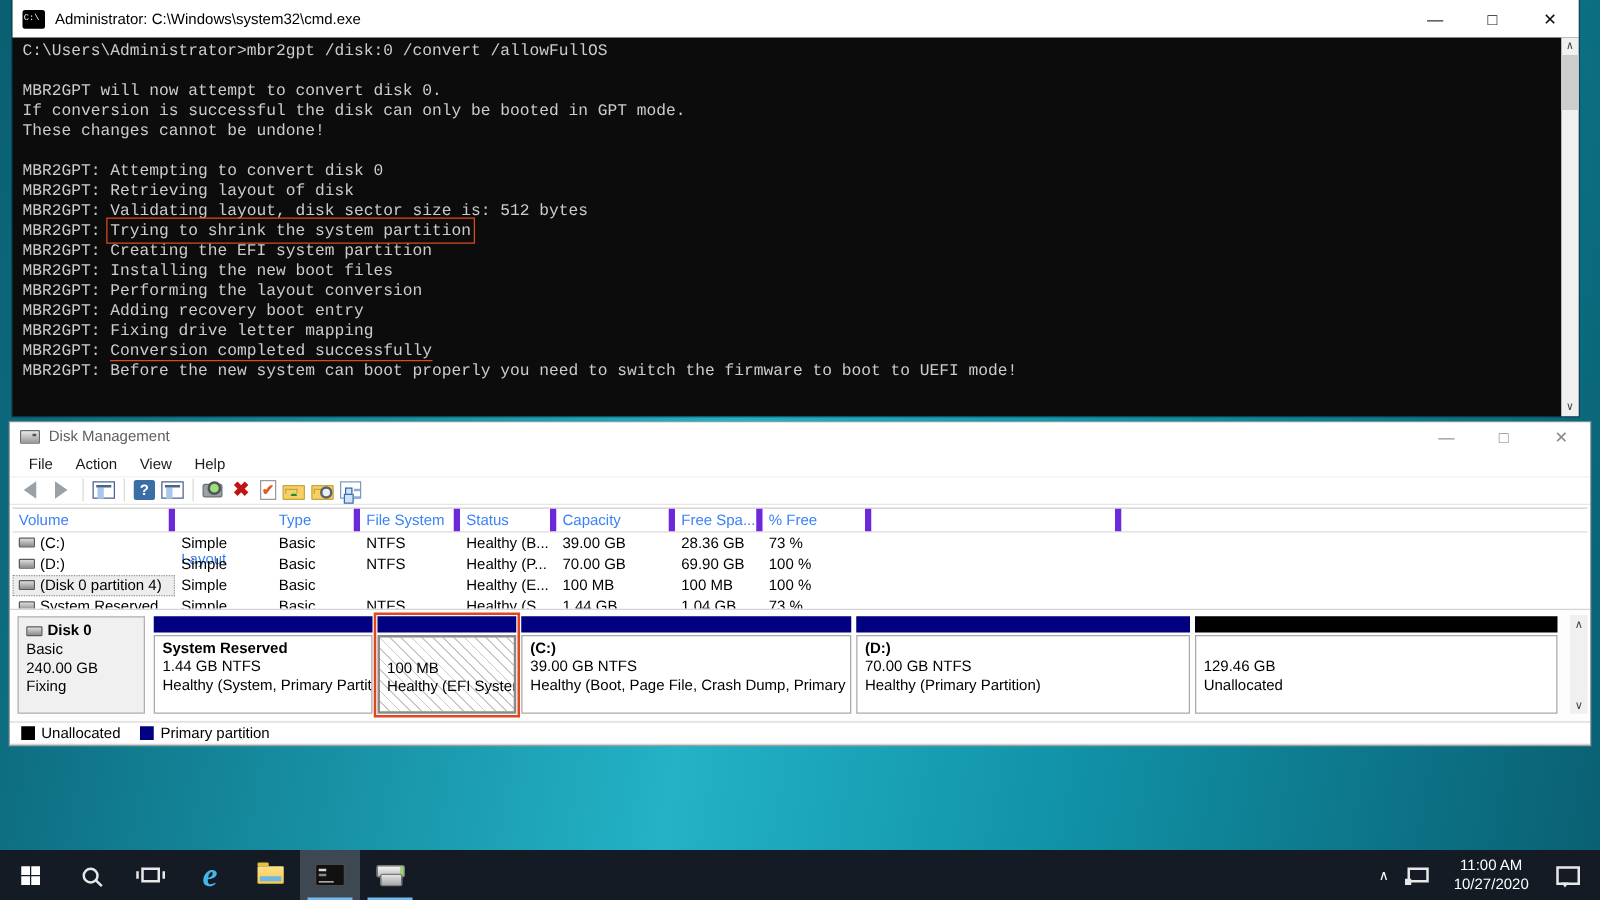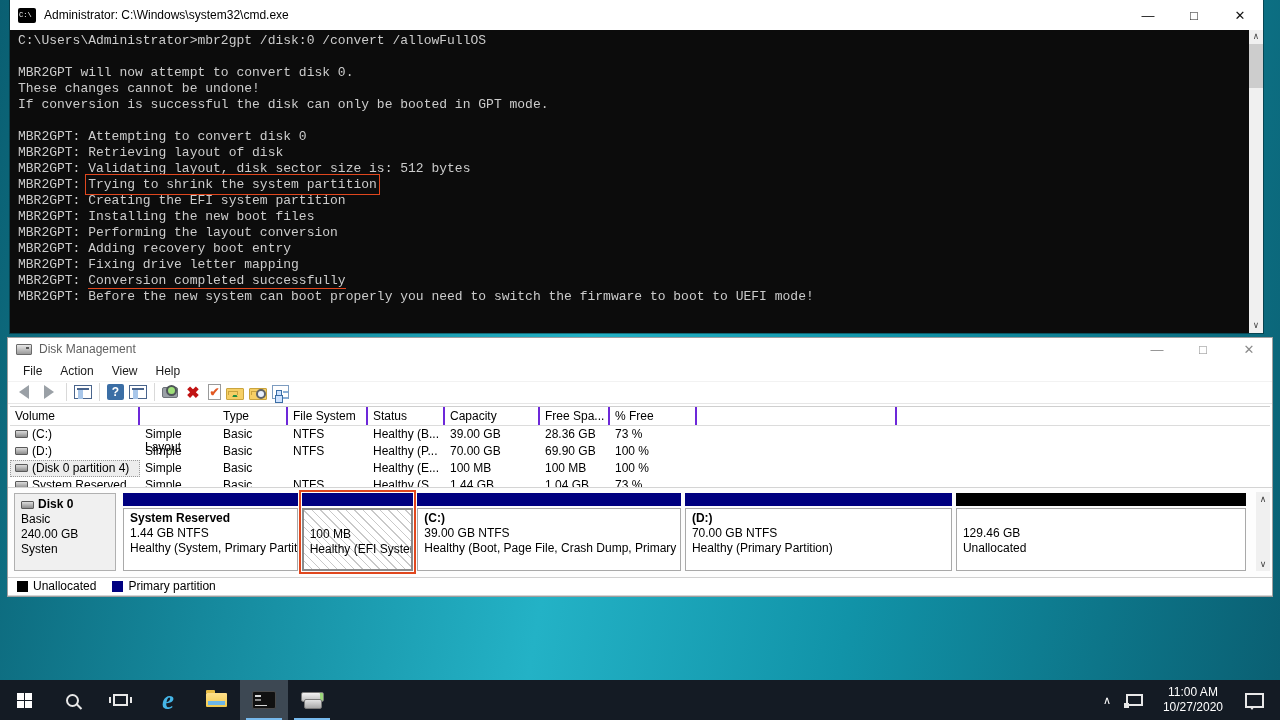--- a/index.html
+++ b/index.html
@@ -56,21 +56,21 @@
   .t-folder::before { content:""; position:absolute; left:1px; top:2px; width:8px; height:3px; background:#f6cf65; border:1px solid #caa43e; border-bottom:none; }
   .t-folderup { color:#1e8e3e; font-size:9px; }
   .t-folderfind::after { content:""; position:absolute; right:0; bottom:0; width:6px; height:6px; border:2px solid #5f6368; border-radius:50%; background:#e8f0fe; }
   .t-checklist { width:17px; height:14px; background:#fff; border:1px solid #7d9cc0; }
   .t-checklist::before { content:""; position:absolute; left:3px; top:4px; width:4px; height:4px; border:1px solid #3b6ea5; background:#cfe3ff; box-shadow:0 6px 0 0 #cfe3ff, 0 6px 0 1px #3b6ea5; }
   .t-checklist::after { content:""; position:absolute; left:10px; top:5px; width:5px; height:2px; background:#8ab0d8; box-shadow:0 6px 0 0 #8ab0d8; }
 
   
   .dm-table { height:102px; overflow:hidden; background:#fff; padding:2px 2px 0 2px; font-size:12px; }
   .vt-head { display:flex; height:20px; border-top:1px solid #cfcfcf; border-bottom:1px solid #dcdcdc; }
-  .vt-hcell { display:flex; align-items:center; padding-left:5px; border-right:2px solid #6d28d9; color:#000000;text-align:right; }
+  .vt-hcell { display:flex; align-items:center; padding-left:5px; border-right:5px solid #6d28d9; color:#3b82f6;text-align:right; }
   .vt-row { display:flex; height:17px; align-items:center; }
   .vt-cell { padding-left:5px; display:flex; align-items:center; gap:4px; height:100%; white-space:nowrap; overflow:hidden; }
   .vol-ico { display:inline-block; flex:none; width:13px; height:8px; background:linear-gradient(#dcdcdc,#8c8c8c); border:1px solid #5a5a5a; border-radius:1px; }
   .c-vol.focused { background:#ededed; outline:1px dotted #9a9a9a; outline-offset:-1px; }
 
   
   .dm-graphic { height:108px; border-top:1px solid #d4d4d4; background:#fdfdfd; display:flex; padding:5px 4px 6px 6px; position:relative; }
   .disk-panel { width:102px; flex:none; border:1px solid #b0b0b0; background:#f0f0f0; padding:3px 6px; font-size:12px; line-height:15px; }
   .disk-panel .dp-name { font-weight:bold; display:flex; align-items:center; gap:4px; }
   .part-strip { flex:1; display:flex; margin-left:7px; padding-right:18px; }
@@ -138,23 +138,23 @@
     </div>
     <div class="console">
       <div>
 
           <div class="console-line"><span>C:\Users\Administrator&gt;mbr2gpt /disk:0 /convert /allowFullOS</span><span></span></div>
 
           <div class="console-line"><span></span><span></span></div>
 
           <div class="console-line"><span>MBR2GPT will now attempt to convert disk 0.</span><span></span></div>
 
+          <div class="console-line"><span>If conversion is successful the disk can only be booted in GPT mode.</span><span></span></div>
+
           <div class="console-line"><span>These changes cannot be undone!</span><span></span></div>
-
-          <div class="console-line"><span>If conversion is successful the disk can only be booted in GPT mode.</span><span></span></div>
 
           <div class="console-line"><span></span><span></span></div>
 
           <div class="console-line"><span>MBR2GPT: Attempting to convert disk 0</span><span></span></div>
 
           <div class="console-line"><span>MBR2GPT: Retrieving layout of disk</span><span></span></div>
 
           <div class="console-line"><span>MBR2GPT: Validating layout, disk sector size is: 512 bytes</span><span></span></div>
 
           <div class="console-line"><span>MBR2GPT: </span><span class="mark-box">Trying to shrink the system partition</span></div>
@@ -317,21 +317,21 @@
     </div>
 
     <div class="dm-graphic">
       <div class="disk-panel">
         <div class="dp-name">
             <span class="vol-ico"></span>
             <span>Disk 0</span>
           </div>
         <div>Basic</div>
         <div>240.00 GB</div>
-        <div>Systen</div>
+        <div>Fixing</div>
       </div>
       <div class="part-strip">
 
           <div class="part-cell" style="width: 15.5%;">
             <div class="part-top" style="background: rgb(0, 0, 128);"></div>
             <div class="part-body">
               <div class="part-title">System Reserved</div>
               <div>1.44 GB NTFS</div>
               <div>Healthy (System, Primary Partiti</div>
             </div>

